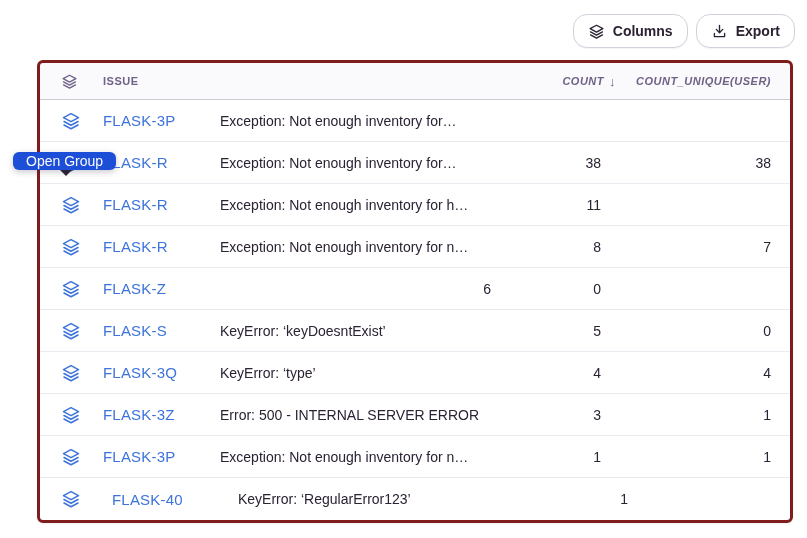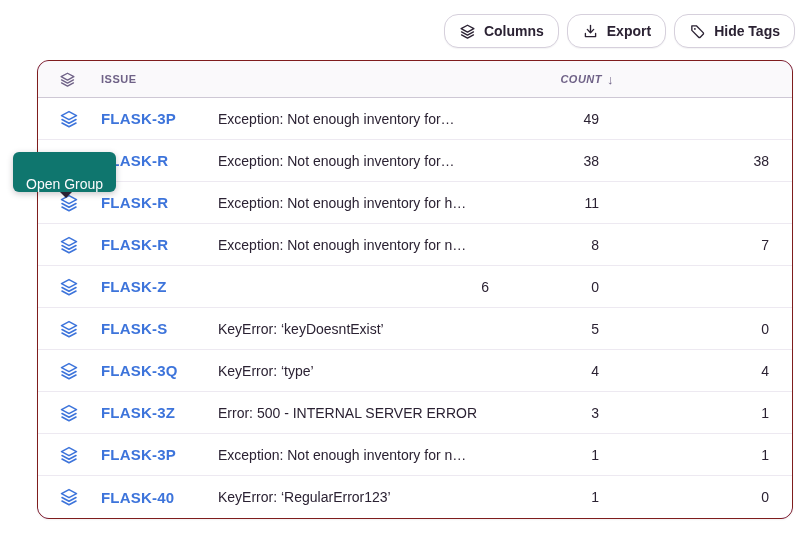--- a/index.html
+++ b/index.html
@@ -38,22 +38,22 @@
   }
   .btn svg { width: 17px; height: 17px; display: block; }
 
   
   .table {
     position: absolute;
     left: 37px;
     top: 60px;
     width: 756px;
     background: #701a75;
-    border: 1px solid #7f1d1d;
-    border-radius: 12px;
+    border: 3px solid #7f1d1d;
+    border-radius: 6px;
     box-shadow: 0 1px 2px rgba(43,34,51,0.06);
     overflow: hidden;
   }
   .grid-row {
     display: grid;
     grid-template-columns: 42px 117px 271px 110px 170px;
     align-items: center;
     padding: 0 23px 0 21px;
   }
   .thead {
@@ -67,46 +67,45 @@
   }
   .thead .hicon svg { width: 17px; height: 17px; display: block; color: #6F6287; }
   .th-right { display: flex; justify-content: flex-end; align-items: center; gap: 5px; font-style: italic; }
   .sort-arrow { font-size: 13px; font-weight: 400; margin-right: -15px; }
   .row {
     height: 42px;
     border-bottom: 1px solid #EDE9F1;
     font-size: 14px;
     background: #ffffff;
   }
-  .row:last-child { border-bottom: none; }
+  .row:last-child { border-bottom: none; gap: 9px; }
   .cell-icon { display: flex; align-items: center; }
   .cell-icon svg { width: 20px; height: 20px; display: block; color: #3D74DB; cursor: pointer; }
   .issue-id {
     color: #3D74DB;
     font-size: 15px;
     letter-spacing: 0.2px;
     text-decoration: none;
     cursor: pointer;
     white-space: nowrap;
     overflow: hidden;
-    font-weight: bold;
   }
   .title { white-space: nowrap; overflow: hidden; color: #2B2233; }
   .num { text-align: right; color: #2B2233; }
 
   
   .tooltip {
     position: absolute;
     left: 13px;
     top: 152px;
-    height: 40px;
+    height: 18px;
     display: flex;
-    align-items: flex-end;
+    align-items: center;
     padding: 0 13px;
-    background: #0f766e;
+    background: #1d4ed8;
     color: #FBFAFC;
     font-size: 14px;
     border-radius: 6px;
     z-index: 10;
     box-shadow: 0 2px 6px rgba(43,34,51,0.25);
     white-space: nowrap;
   }
   .tooltip::after {
     content: "";
     position: absolute;
@@ -134,29 +133,20 @@
   <button class="btn">
     <span>
       <svg viewBox="0 0 24 24" fill="none" stroke="#2B2233" stroke-width="1.9" stroke-linecap="round" stroke-linejoin="round">
         <path d="M12 3.5 V13.2"></path>
         <path d="M7.5 9 L12 13.7 L16.5 9"></path>
         <path d="M4.8 14.8 V19.2 H19.2 V14.8"></path>
       </svg>
     </span>
     <span>Export</span>
   </button>
-  <button class="btn">
-    <span>
-      <svg viewBox="0 0 24 24" fill="none" stroke="#2B2233" stroke-width="1.9" stroke-linejoin="round">
-        <path d="M4 4 H10.4 L20 13.6 A1.6 1.6 0 0 1 20 15.9 L15.9 20 A1.6 1.6 0 0 1 13.6 20 L4 10.4 Z"></path>
-        <circle cx="8.3" cy="8.3" r="1.3" fill="#2B2233" stroke="none"></circle>
-      </svg>
-    </span>
-    <span>Hide Tags</span>
-  </button>
 </div>
 
 <div class="tooltip">
   <span>Open Group</span>
 </div>
 
 <div class="table">
 
   <div class="grid-row thead">
     <span class="hicon">
@@ -165,33 +155,33 @@
         <path d="M3.6 12.6 L12 17.1 L20.4 12.6"></path>
         <path d="M3.6 16.8 L12 21.3 L20.4 16.8"></path>
       </svg>
     </span>
     <span>ISSUE</span>
     <span></span>
     <span class="th-right">
       <span>COUNT</span>
       <span class="sort-arrow">↓</span>
     </span>
+    <span class="th-right">COUNT_UNIQUE(USER)</span>
   </div>
 
   <div class="grid-row row">
     <span class="cell-icon">
       <svg viewBox="0 0 24 24" fill="none" stroke="currentColor" stroke-width="1.9" stroke-linecap="round" stroke-linejoin="round">
           <path d="M12 3.2 L21 8 L12 12.8 L3 8 Z"></path>
           <path d="M3.6 12.6 L12 17.1 L20.4 12.6"></path>
           <path d="M3.6 16.8 L12 21.3 L20.4 16.8"></path>
         </svg>
     </span>
     <a class="issue-id">FLASK-3P</a>
     <span class="title">Exception: Not enough inventory for…</span>
-    <span class="num">49</span>
   </div>
 
   <div class="grid-row row">
     <span class="cell-icon">
       <svg viewBox="0 0 24 24" fill="none" stroke="currentColor" stroke-width="1.9" stroke-linecap="round" stroke-linejoin="round">
           <path d="M12 3.2 L21 8 L12 12.8 L3 8 Z"></path>
           <path d="M3.6 12.6 L12 17.1 L20.4 12.6"></path>
           <path d="M3.6 16.8 L12 21.3 L20.4 16.8"></path>
         </svg>
     </span>

